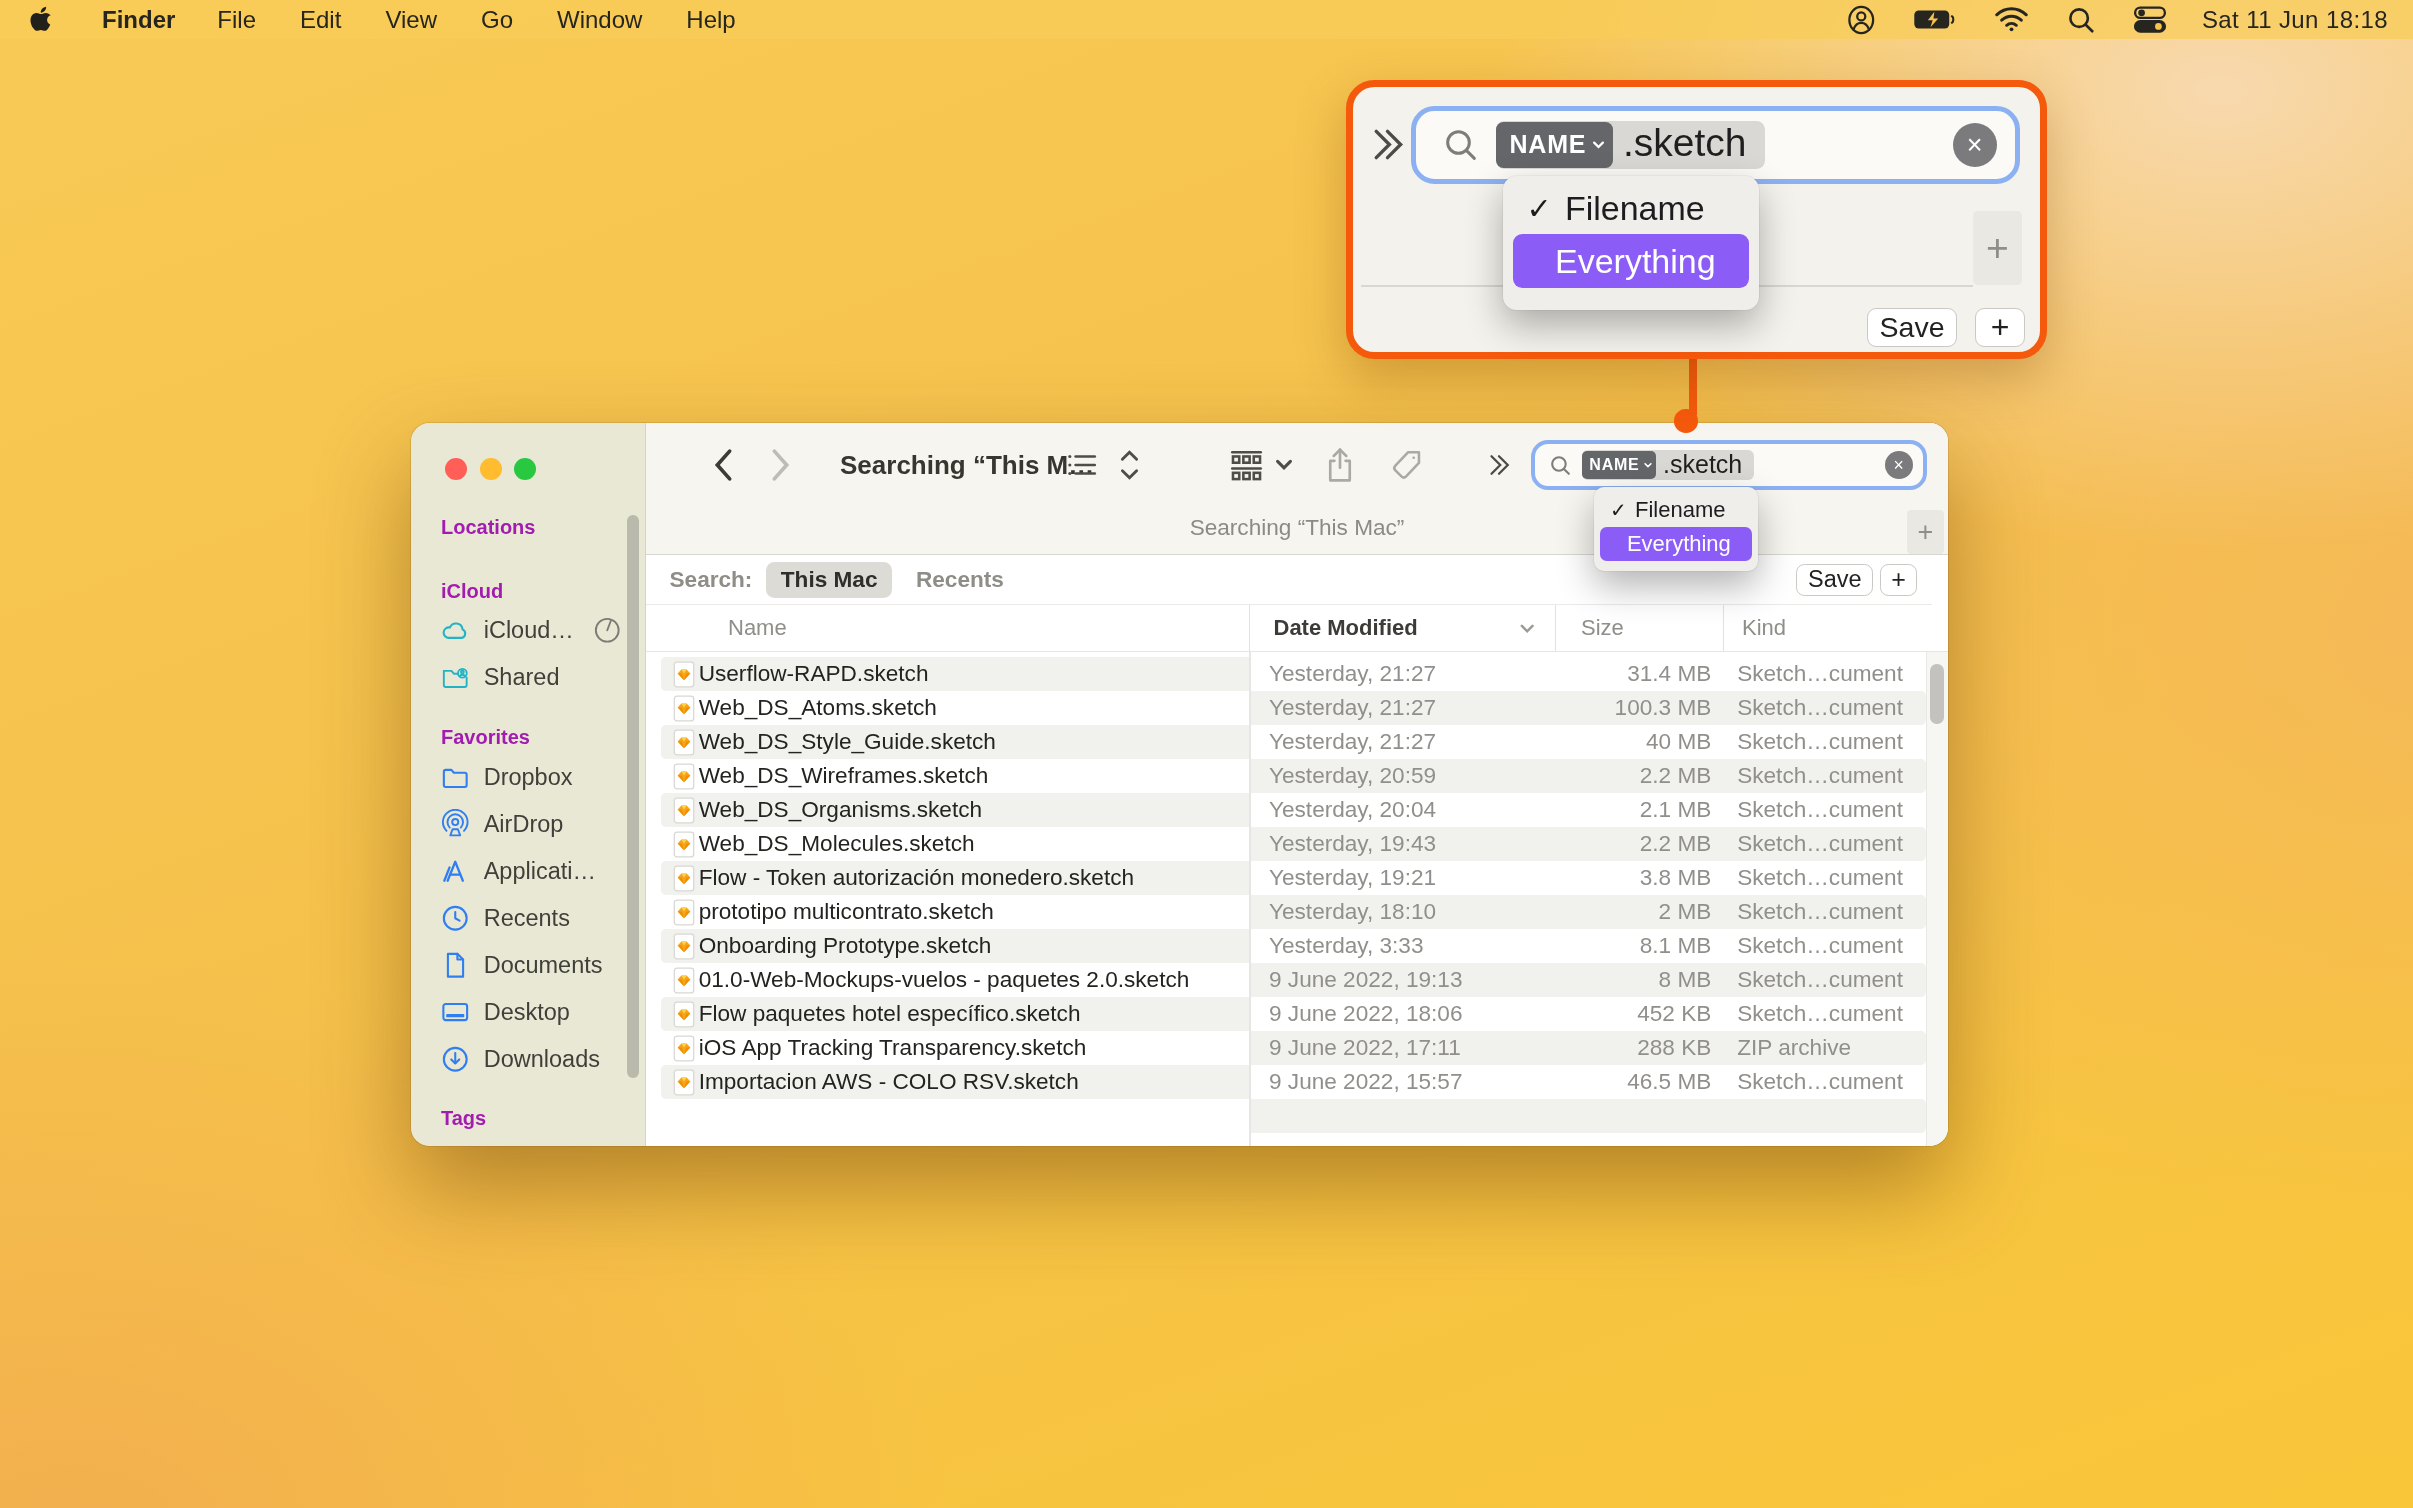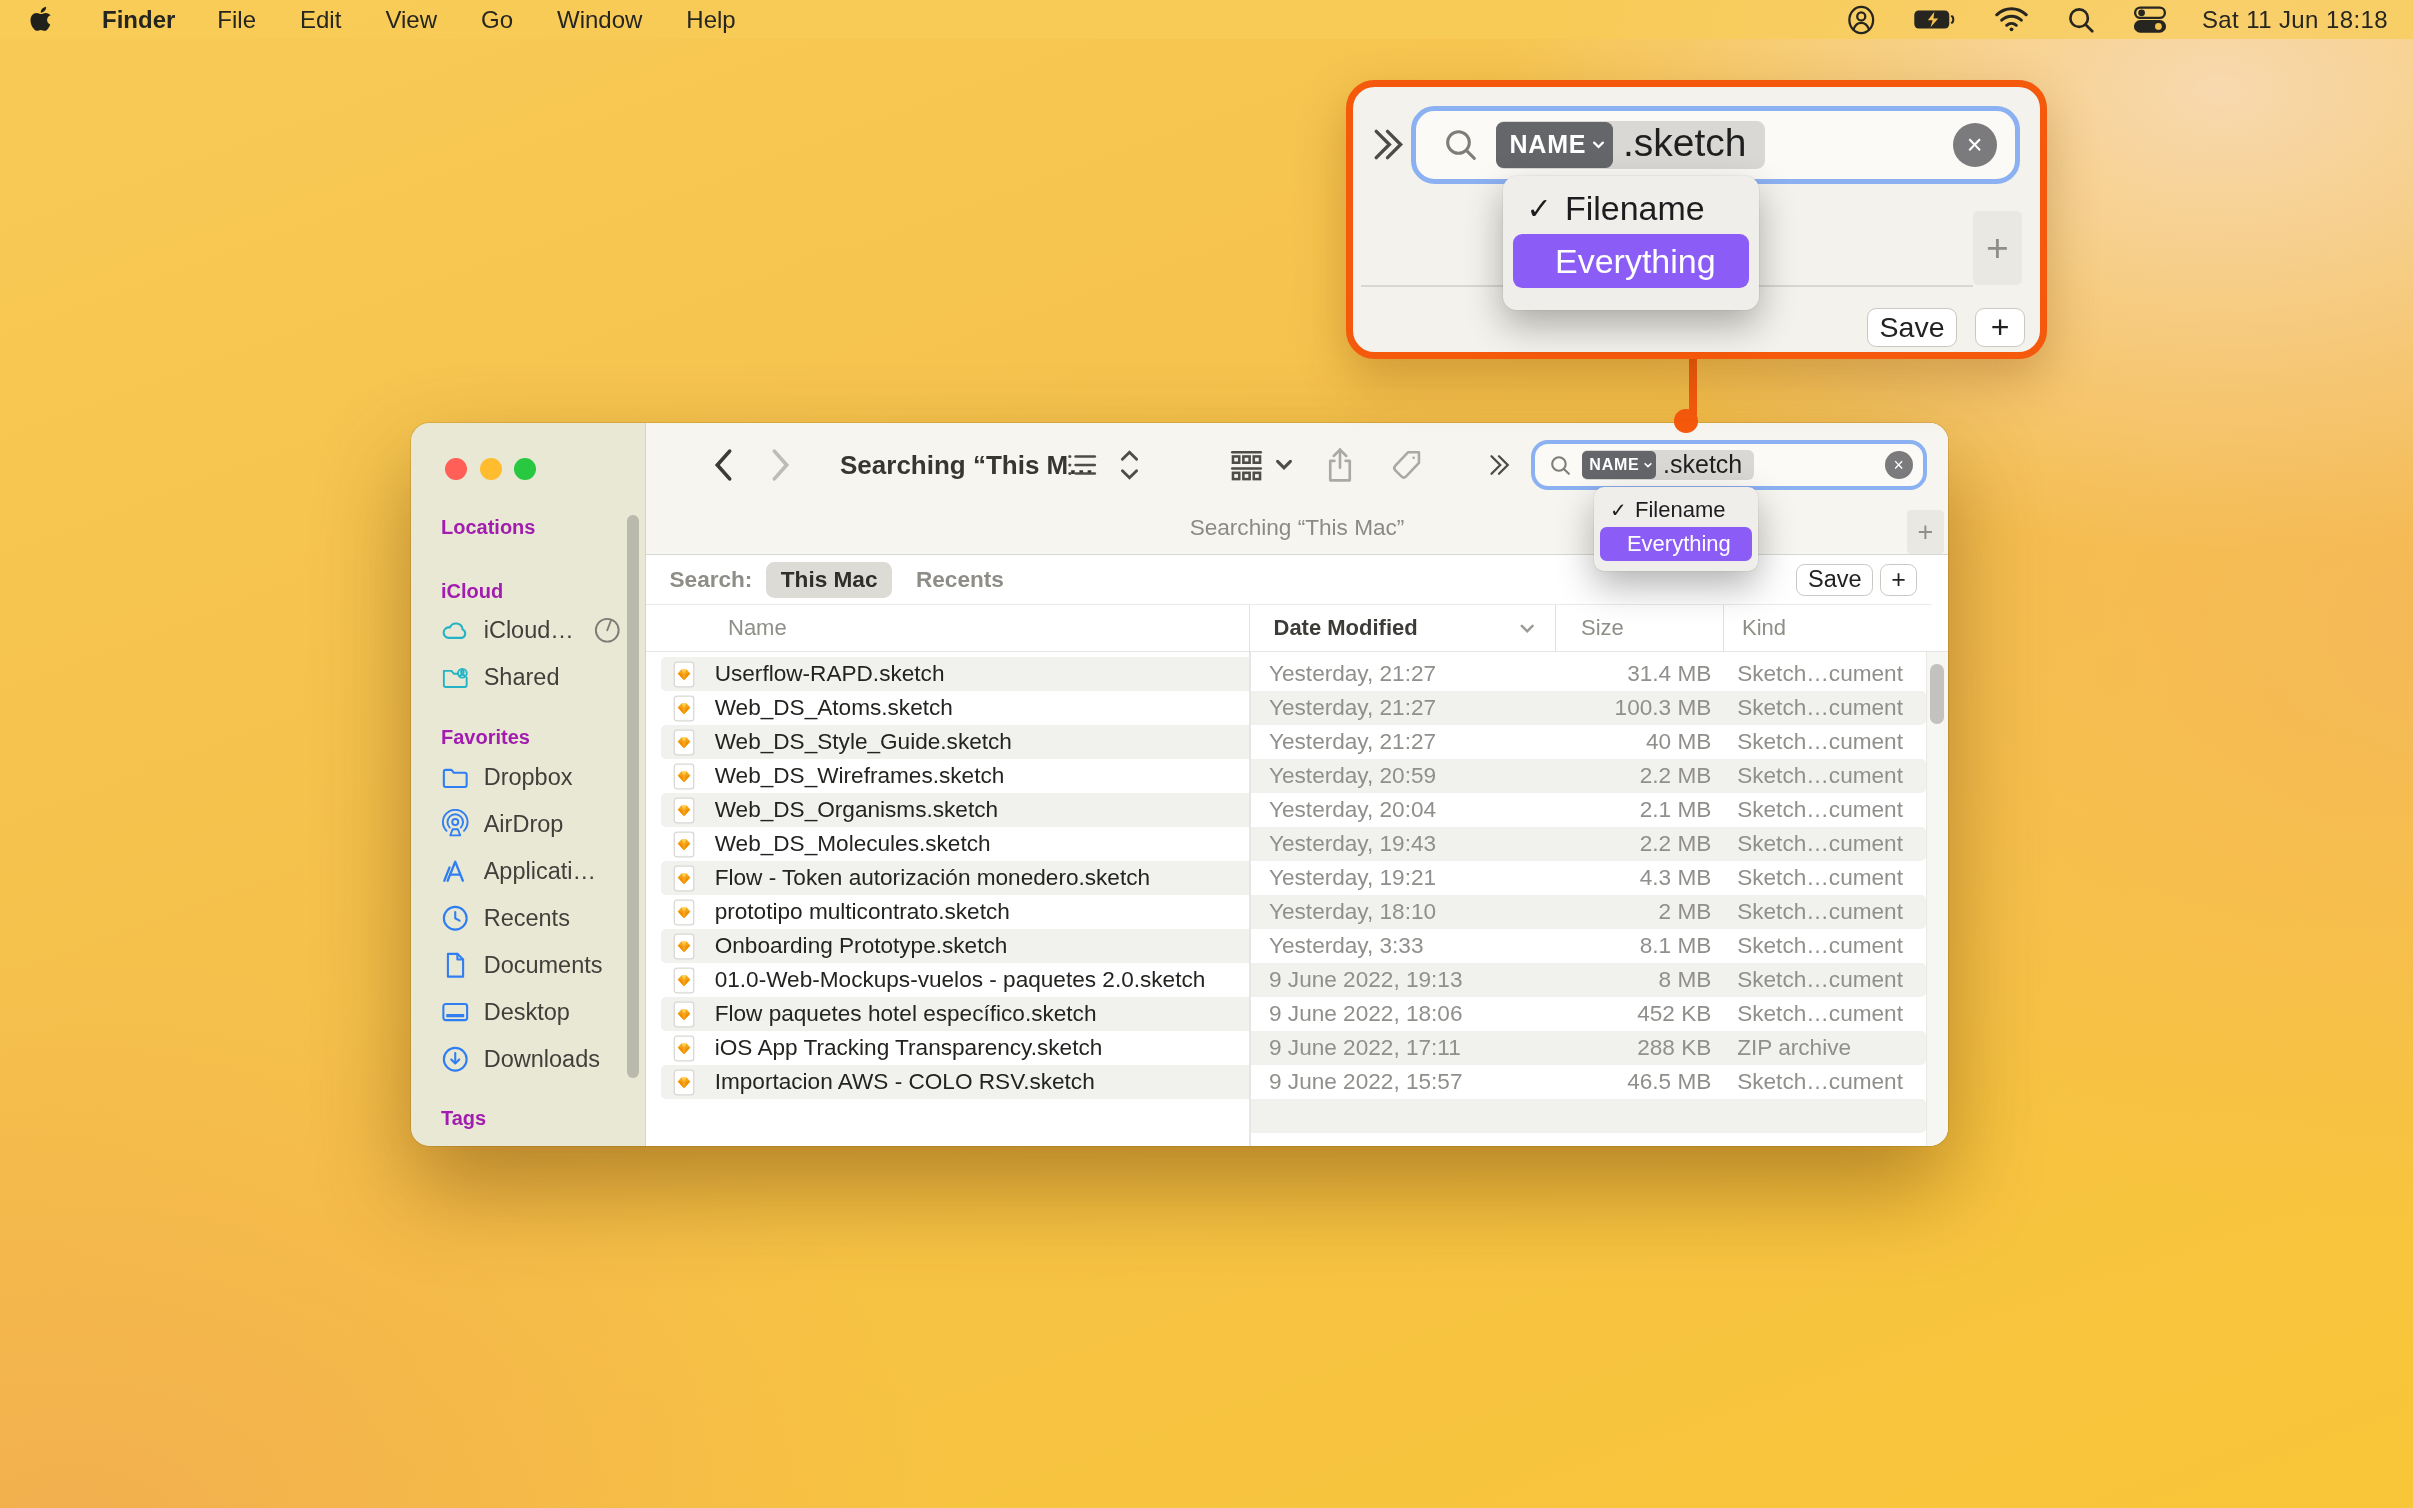--- a/index.html
+++ b/index.html
@@ -131,21 +131,21 @@
   .th-name { width:588px; padding-left:67px; }
   .th-date { width:306px; padding-left:23.5px; color:#3c3b37; font-weight:700;
     border-left:1.7px solid #e2e1df; height:100%; display:flex; align-items:center; gap:0; }
   .th-date .sortchev { margin-left:auto; margin-right:18.4px; }
   .th-size { width:168px; padding-left:25px; border-left:1.7px solid #e2e1df; height:100%; display:flex; align-items:center; }
   .th-kind { flex:1; padding-left:18px; border-left:1.7px solid #e2e1df; height:100%; display:flex; align-items:center; }
 
   .rows { position:absolute; left:0; top:229px; right:22px; bottom:0; overflow:hidden; padding:5px 0 0 15px; }
   .rows::before { content:""; position:absolute; left:603px; top:0; bottom:0; width:1.7px; background:#e7e6e4; }
   .frow { display:flex; height:34px; align-items:stretch; font-size:22.6px; }
-  .c-name { width:588px; display:flex; align-items:center; gap:20px; padding-left:11.7px;
+  .c-name { width:588px; display:flex; align-items:center; gap:4px; padding-left:11.7px;
     color:#232320; border-radius:5px 0 0 5px; overflow:hidden; white-space:nowrap; }
   .c-rest { flex:1; display:flex; align-items:center; color:#908f8b; border-radius:0 5px 5px 0; }
   .frow:nth-child(odd) .c-name { background:#f1f1ee; }
   .frow:nth-child(even) .c-rest { background:#f1f1ee; }
   .c-date { width:306px; padding-left:20px; }
   .c-size { width:168px; text-align:right; padding-right:11.7px; }
   .c-kind { flex:1; padding-left:14.2px; }
   .t-track { position:absolute; right:0; top:229px; bottom:0; width:22px; background:#f6f6f3; border-left:1.7px solid #e9e8e5; }
   .t-thumb { position:absolute; right:4.2px; top:11.7px; width:13.4px; height:60px; background:#c3c2be; border-radius:6.7px; }
 
@@ -590,21 +590,21 @@
                 <rect x="1.2" y="1.2" width="21.6" height="27.6" rx="3" fill="#ffffff" stroke="#d8d7d2" stroke-width="1.4"></rect>
                 <polygon points="5,14 9,9.5 15,9.5 19,14 12,21.5" fill="#f7a41d"></polygon>
                 <polygon points="9,9.5 15,9.5 12,14" fill="#ffd24a"></polygon>
                 <polygon points="5,14 9.5,14 12,21.5" fill="#ef8f00"></polygon>
                 <polygon points="14.5,14 19,14 12,21.5" fill="#ef8f00"></polygon>
               </svg>
               <span>Flow - Token autorización monedero.sketch</span>
             </div>
             <div class="c-rest">
               <span class="c-date">Yesterday, 19:21</span>
-              <span class="c-size">4.3 MB</span>
+              <span class="c-size">3.8 MB</span>
               <span class="c-kind">Sketch…cument</span>
             </div>
           </div>
           <div class="frow">
             <div class="c-name">
               <svg class="fileicon" width="22" height="27" viewBox="0 0 24 30">
                 <rect x="1.2" y="1.2" width="21.6" height="27.6" rx="3" fill="#ffffff" stroke="#d8d7d2" stroke-width="1.4"></rect>
                 <polygon points="5,14 9,9.5 15,9.5 19,14 12,21.5" fill="#f7a41d"></polygon>
                 <polygon points="9,9.5 15,9.5 12,14" fill="#ffd24a"></polygon>
                 <polygon points="5,14 9.5,14 12,21.5" fill="#ef8f00"></polygon>

